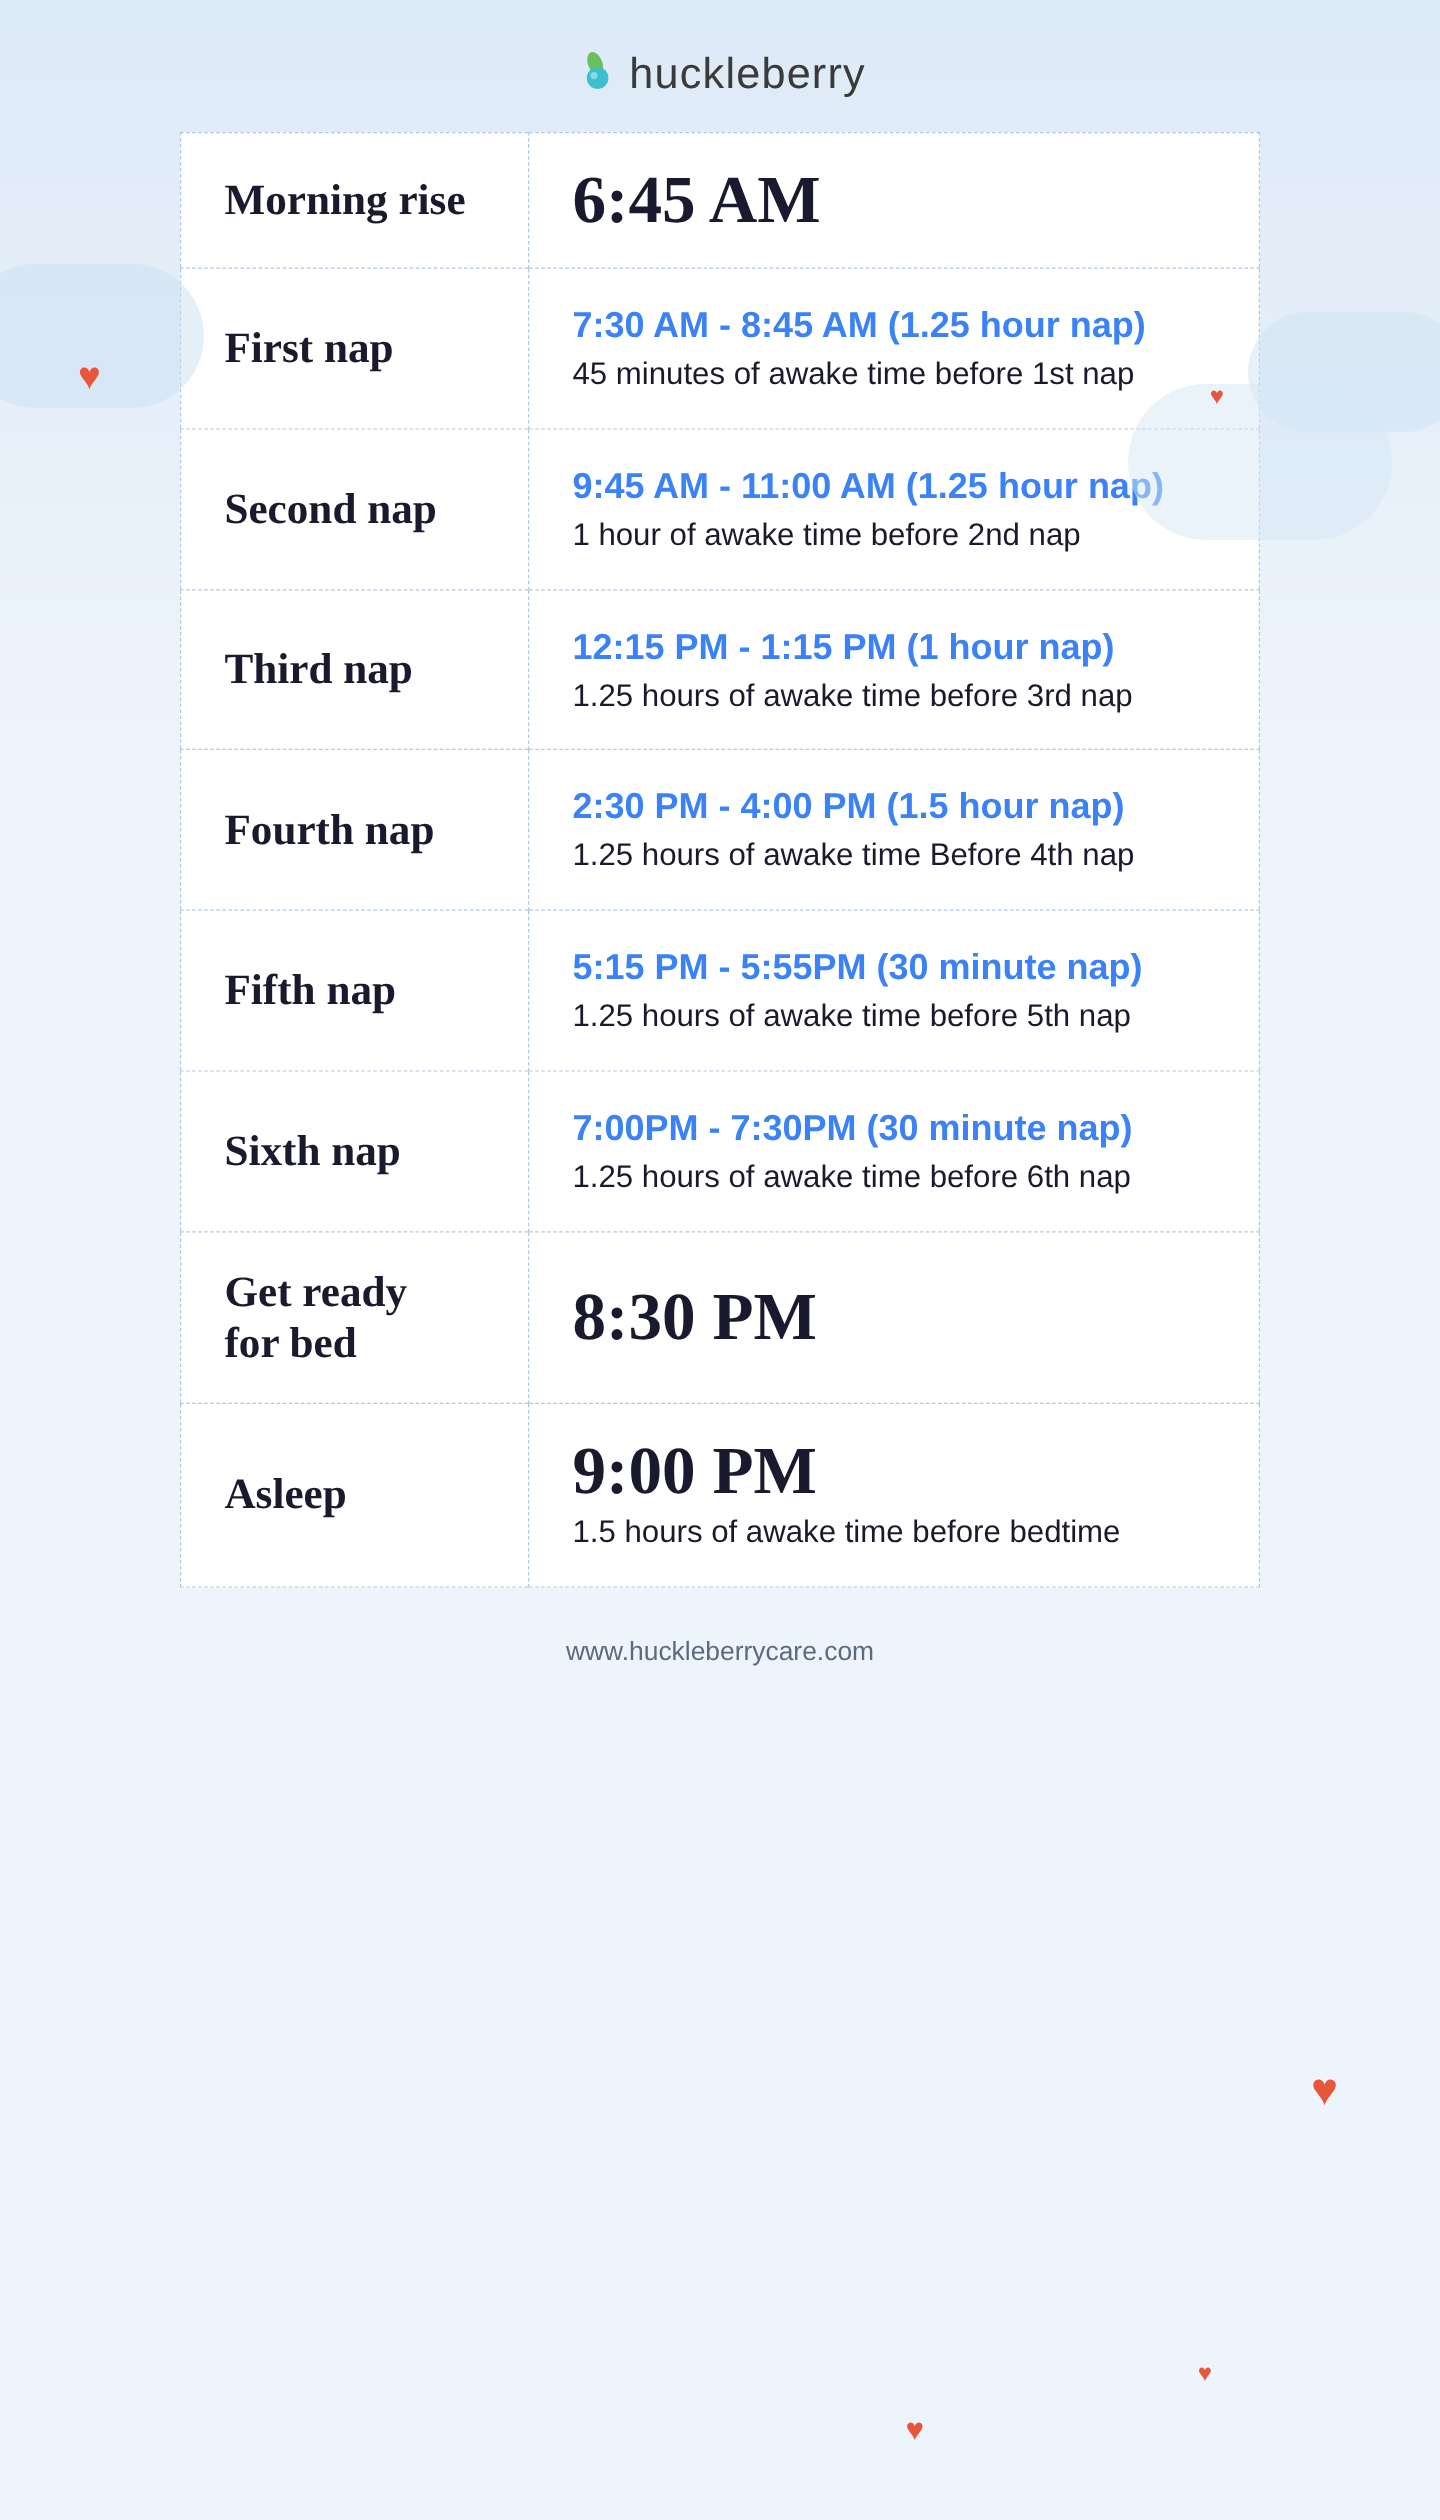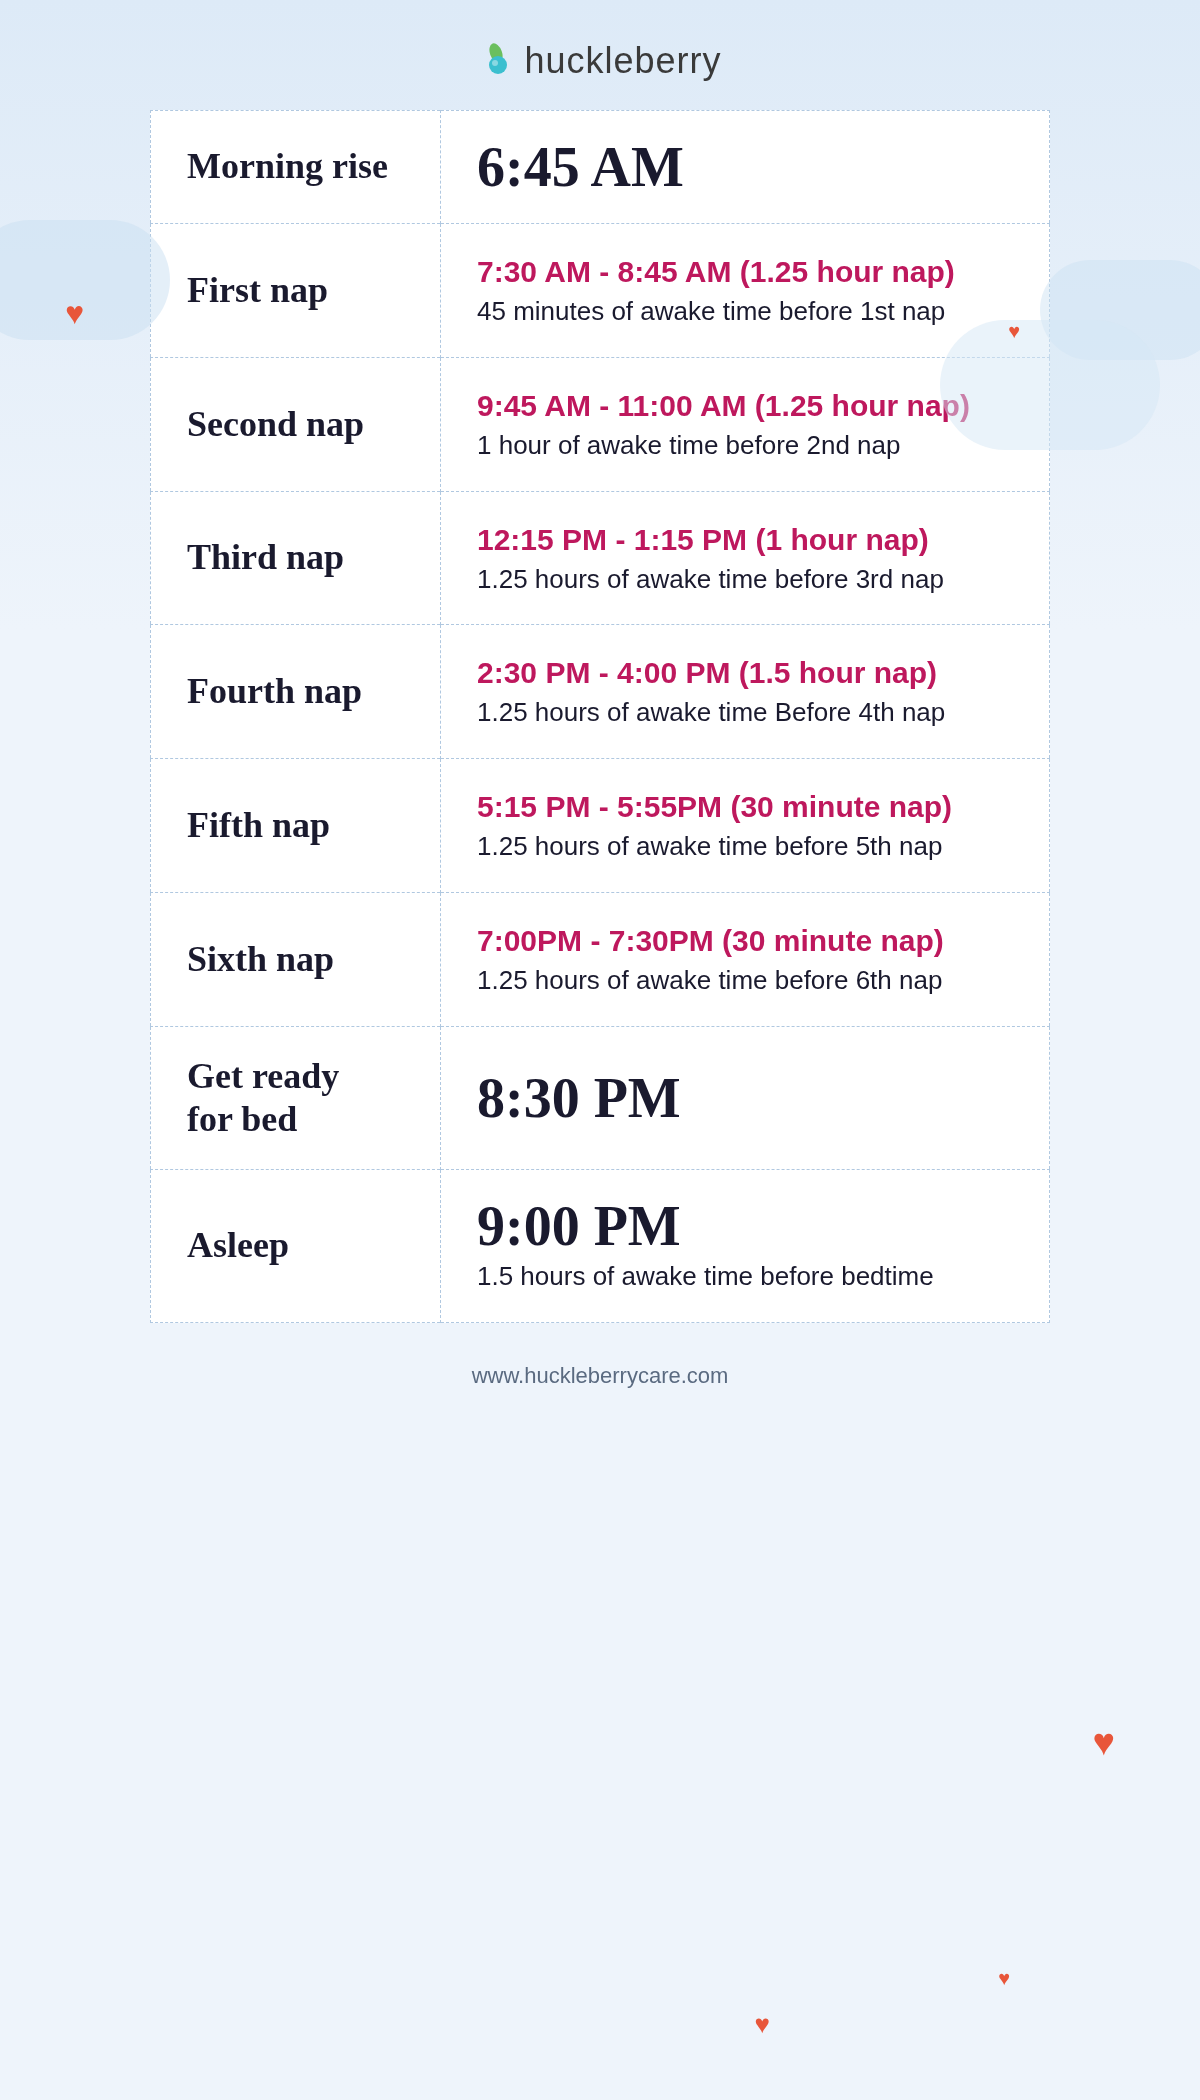--- a/index.html
+++ b/index.html
@@ -140,21 +140,21 @@
       font-size: 56px;
       font-weight: 900;
       color: #1a1a2e;
       font-family: Georgia, serif;
       line-height: 1;
     }
 
     .time-primary {
       font-size: 30px;
       font-weight: 700;
-      color: #be185d;
+      color: #3b82f6;
       font-family: Arial, sans-serif;
       line-height: 1.3;
       margin-bottom: 4px;
     }
 
     .time-secondary {
       font-size: 26px;
       font-weight: 400;
       color: #1a1a2e;
       font-family: Arial, sans-serif;

